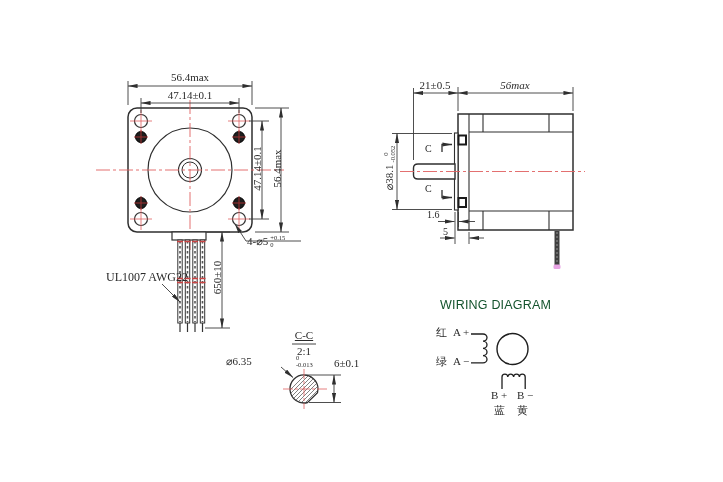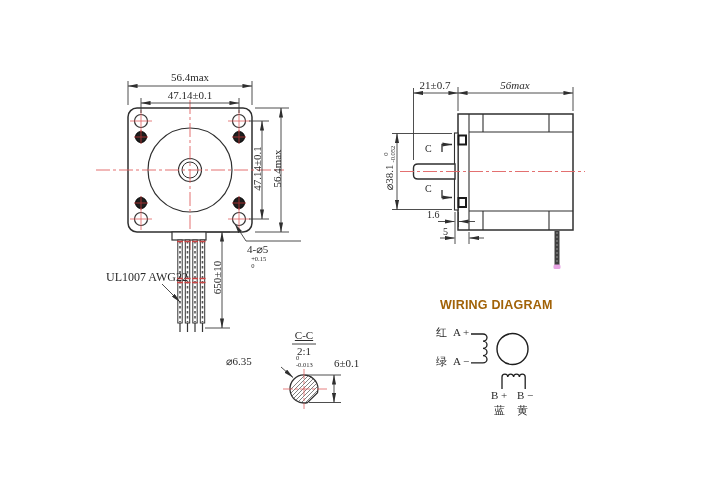--- a/index.html
+++ b/index.html
@@ -5,21 +5,21 @@
   html,body{margin:0;padding:0;background:#fff;}
   #canvas{position:relative;width:585px;height:482px;background:#ffffff;overflow:hidden;
           font-family:"Liberation Serif", serif;color:#2a2a2a;}
   #linework{position:absolute;left:0;top:0;}
   .lbl{position:absolute;white-space:nowrap;font-size:11px;line-height:11px;color:#2a2a2a;}
   .ctr{text-align:center;}
   .rot{transform:rotate(-90deg);transform-origin:center center;}
   .sm{font-size:10px;line-height:10px;}
   .tolrow{display:inline-flex;align-items:center;}
   .tol{display:inline-flex;flex-direction:column;font-size:6.5px;line-height:7px;margin-left:2px;}
-  .wd-title{font-family:"Liberation Sans", sans-serif;font-weight:bold;font-size:12.5px;color:#a16207;letter-spacing:.2px;}
+  .wd-title{font-family:"Liberation Sans", sans-serif;font-weight:normal;font-size:12.5px;color:#14532d;letter-spacing:.2px;}
   .cjk{font-size:11px;}
   .row{display:flex;gap:6px;align-items:baseline;}
 </style>
 </head>
 <body>
 
 <div id="canvas">
 
 <svg id="linework" width="723" height="482" viewBox="0 0 723 482">
   <defs>
@@ -201,31 +201,31 @@
     <path stroke-width="1.3" d="M471,334 H483 a4,3.6 0 1 1 0,7.2 a4,3.6 0 1 1 0,7.2 a4,3.6 0 1 1 0,7.2 a4,3.6 0 1 1 0,7.2 H471"></path>
     <circle cx="512.5" cy="349" r="15.5" stroke-width="1.4"></circle>
     <path stroke-width="1.3" d="M502,389 V377 a2.9,2.9 0 1 1 5.8,0 a2.9,2.9 0 1 1 5.8,0 a2.9,2.9 0 1 1 5.8,0 a2.9,2.9 0 1 1 5.8,0 V389"></path>
   </g>
 </svg>
 
 <div class="lbl ctr" style="left:150px;top:72px;width:80px;">56.4max</div>
 <div class="lbl ctr" style="left:145px;top:90px;width:90px;">47.14±0.1</div>
 <div class="lbl ctr rot" style="left:212px;top:163px;width:90px;">47.14±0.1</div>
 <div class="lbl ctr rot" style="left:232px;top:163px;width:90px;">56.4max</div>
-<div class="lbl tolrow" style="left:247px;top:244px;flex-direction:column;">
+<div class="lbl tolrow" style="left:247px;top:234px;">
   <span>4-⌀5</span>
   <span class="tol">
     <span>+0.15</span>
     <span>0</span>
   </span>
 </div>
 <div class="lbl" style="left:106px;top:272px;font-size:12px;">UL1007 AWG22</div>
 <div class="lbl ctr rot" style="left:172px;top:272px;width:90px;">650±10</div>
 
-<div class="lbl ctr" style="left:400px;top:80px;width:70px;">21±0.7</div>
+<div class="lbl ctr" style="left:400px;top:80px;width:70px;">21±0.5</div>
 <div class="lbl ctr" style="left:480px;top:80px;width:70px;font-style:italic;">56max</div>
 <div class="lbl ctr rot" style="left:339px;top:161px;width:100px;">
   <span class="tolrow">
     <span>⌀38.1</span>
     <span class="tol">
       <span>0</span>
       <span>-0.052</span>
     </span>
   </span>
 </div>

